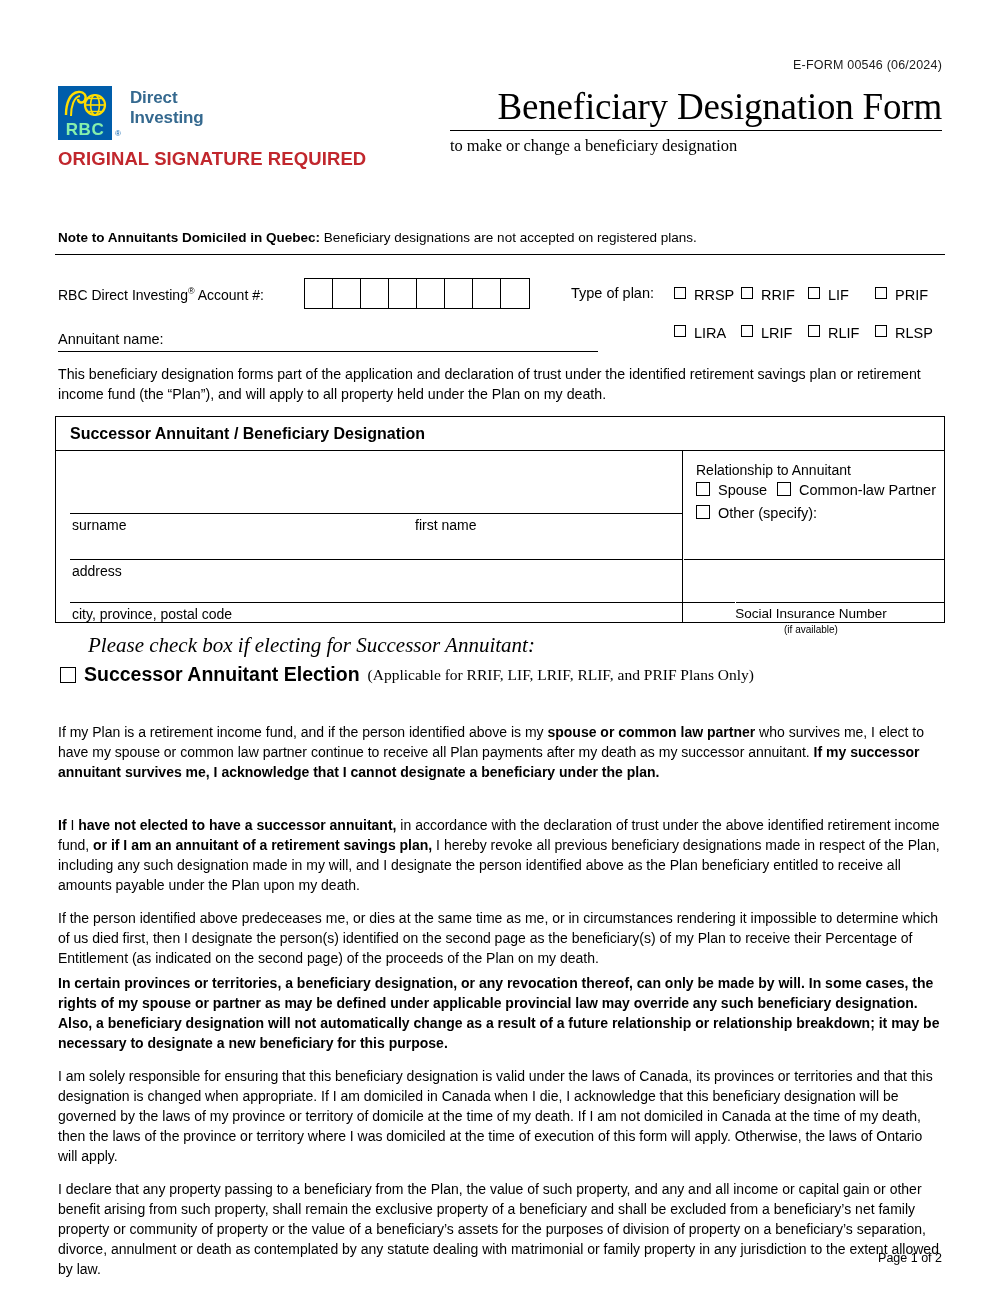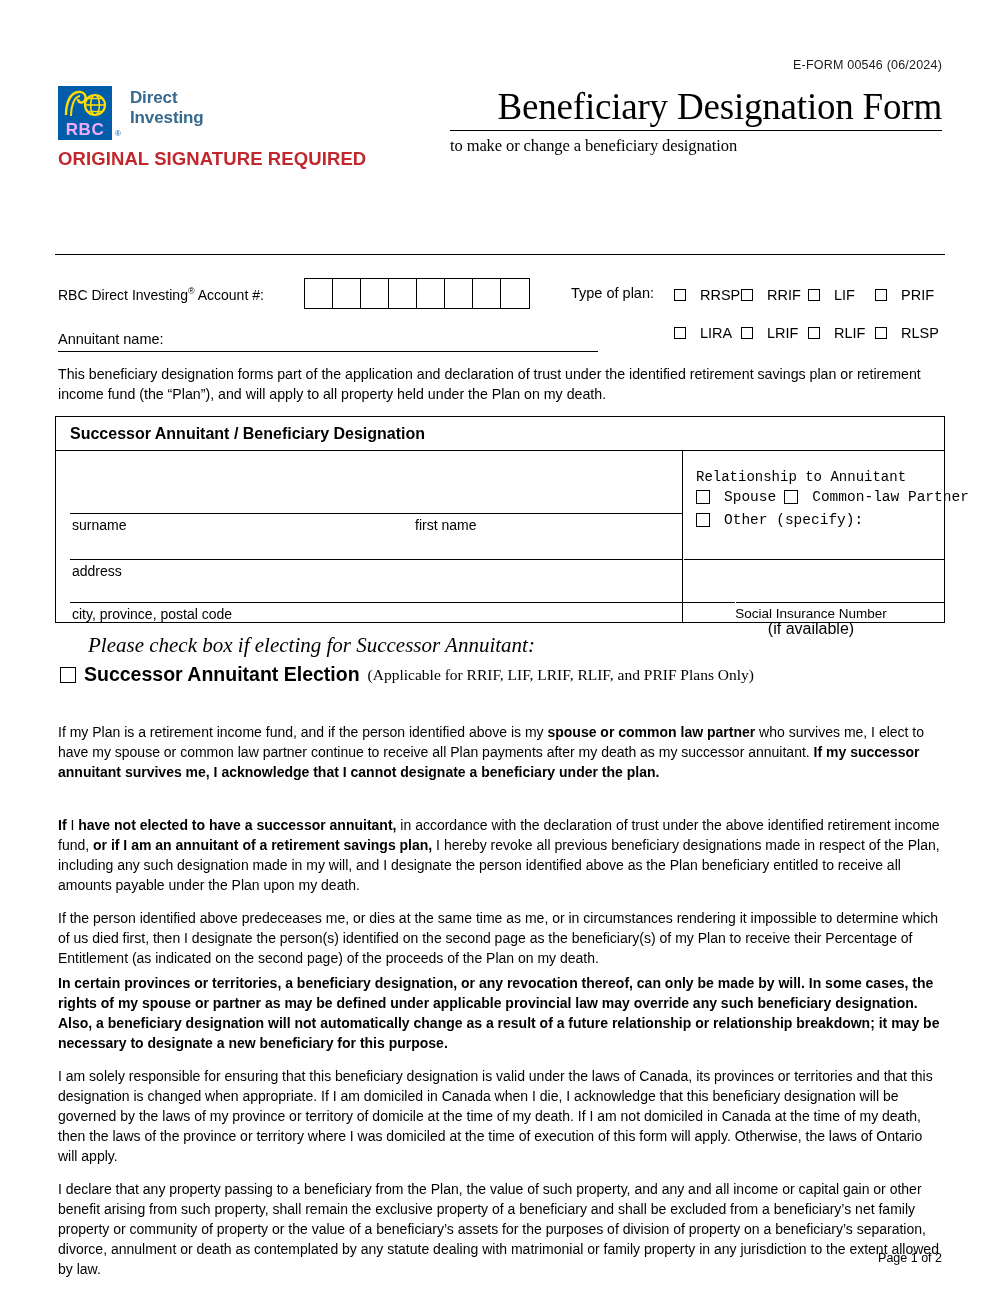--- a/index.html
+++ b/index.html
@@ -63,21 +63,21 @@
     left: 4px;
     width: 46px;
     height: 30px;
   }
   .rbc-logo .rbc-text {
     position: absolute;
     bottom: 2px;
     left: 0;
     width: 100%;
     text-align: center;
-    color: #f0abfc;
+    color: #86efac;
     font-family: "Liberation Sans", sans-serif;
     font-weight: bold;
     font-size: 17px;
     letter-spacing: 0.5px;
     line-height: 17px;
   }
   .rbc-reg {
     font-size: 8px;
     color: #005DAA;
     align-self: flex-end;
@@ -207,22 +207,21 @@
     width: 268px;
   }
   .plan-line {
     display: flex;
     height: 22px;
     align-items: center;
   }
   .plan-line + .plan-line { margin-top: 16px; }
   .plan-opt {
     display: flex;
-    align-items: center;
-    gap: 14px;
+    gap: 8px;
     font-size: 14.5px;
     white-space: nowrap;
   }
   .plan-opt.c1 { width: 68px; }
   .plan-opt.c2 { width: 68px; }
   .plan-opt.c3 { width: 68px; }
   .plan-opt.c4 { width: 68px; }
 
   .cb {
     display: inline-block;
@@ -340,23 +339,22 @@
   }
   .lbl-city {
     position: absolute;
     left: 16px;
     top: 155px;
     font-size: 14px;
   }
   .rel-col {
     position: absolute;
     left: 640px;
-    top: 18px;
+    top: 11px;
     right: 8px;
-    font-family: Liberation Mono, monospace;
   }
   .rel-title {
     font-size: 14px;
     margin-bottom: 4px;
   }
   .rel-line1 {
     display: flex;
     align-items: center;
     gap: 4px;
     font-size: 14px;
@@ -387,21 +385,21 @@
   }
   .sin-label {
     position: absolute;
     left: 628px;
     right: 6px;
     top: 155px;
     text-align: center;
     font-size: 13.5px;
     line-height: 15px;
   }
-  .sin-label .small { font-size: 16px; }
+  .sin-label .small { font-size: 10px; }
 
   
   .please-check {
     position: absolute;
     top: 633px;
     left: 88px;
     font-family: "Liberation Serif", serif;
     font-style: italic;
     font-size: 21px;
   }
@@ -479,20 +477,23 @@
     <div class="sig-required">ORIGINAL SIGNATURE REQUIRED</div>
 
     <div class="title-wrap">
       <div class="form-title">Beneficiary Designation Form</div>
       <div class="title-rule"></div>
       <div class="form-subtitle">to make or change a beneficiary designation</div>
     </div>
   </div>
 
 
+  <div class="quebec-note">
+    <b>Note to Annuitants Domiciled in Quebec:</b><span> Beneficiary designations are not accepted on registered plans.</span>
+  </div>
   <div class="rule-under-note"></div>
 
   <div class="acct-row">
     <div class="acct-label"><span>RBC Direct Investing</span><sup>®</sup><span> Account #:</span></div>
 
     <div class="acct-boxes">
       <div class="cell"></div>
       <div class="cell"></div>
       <div class="cell"></div>
       <div class="cell"></div>

